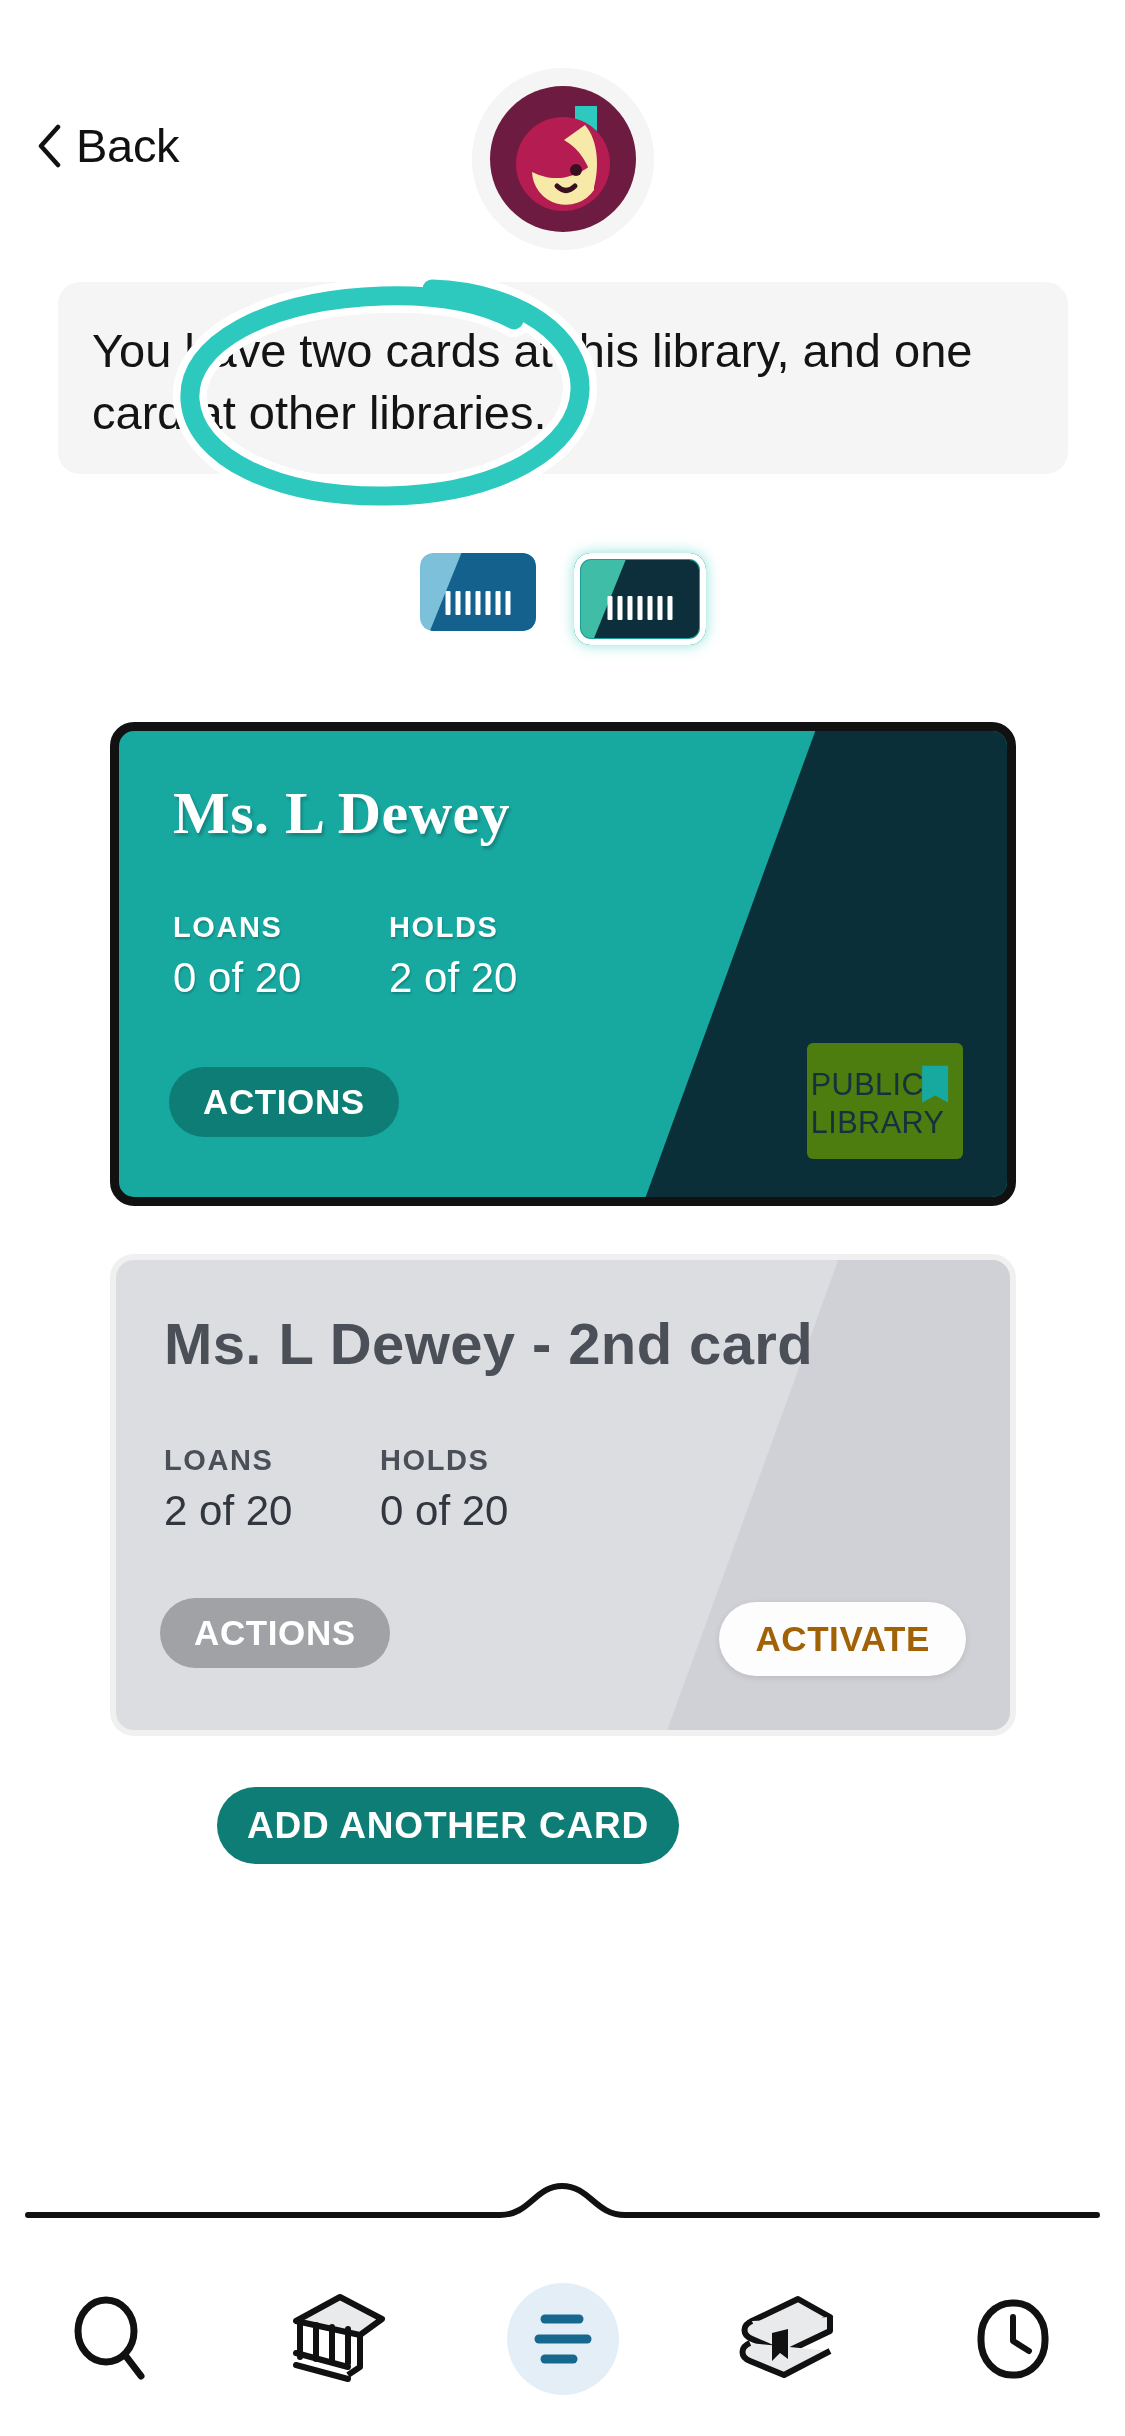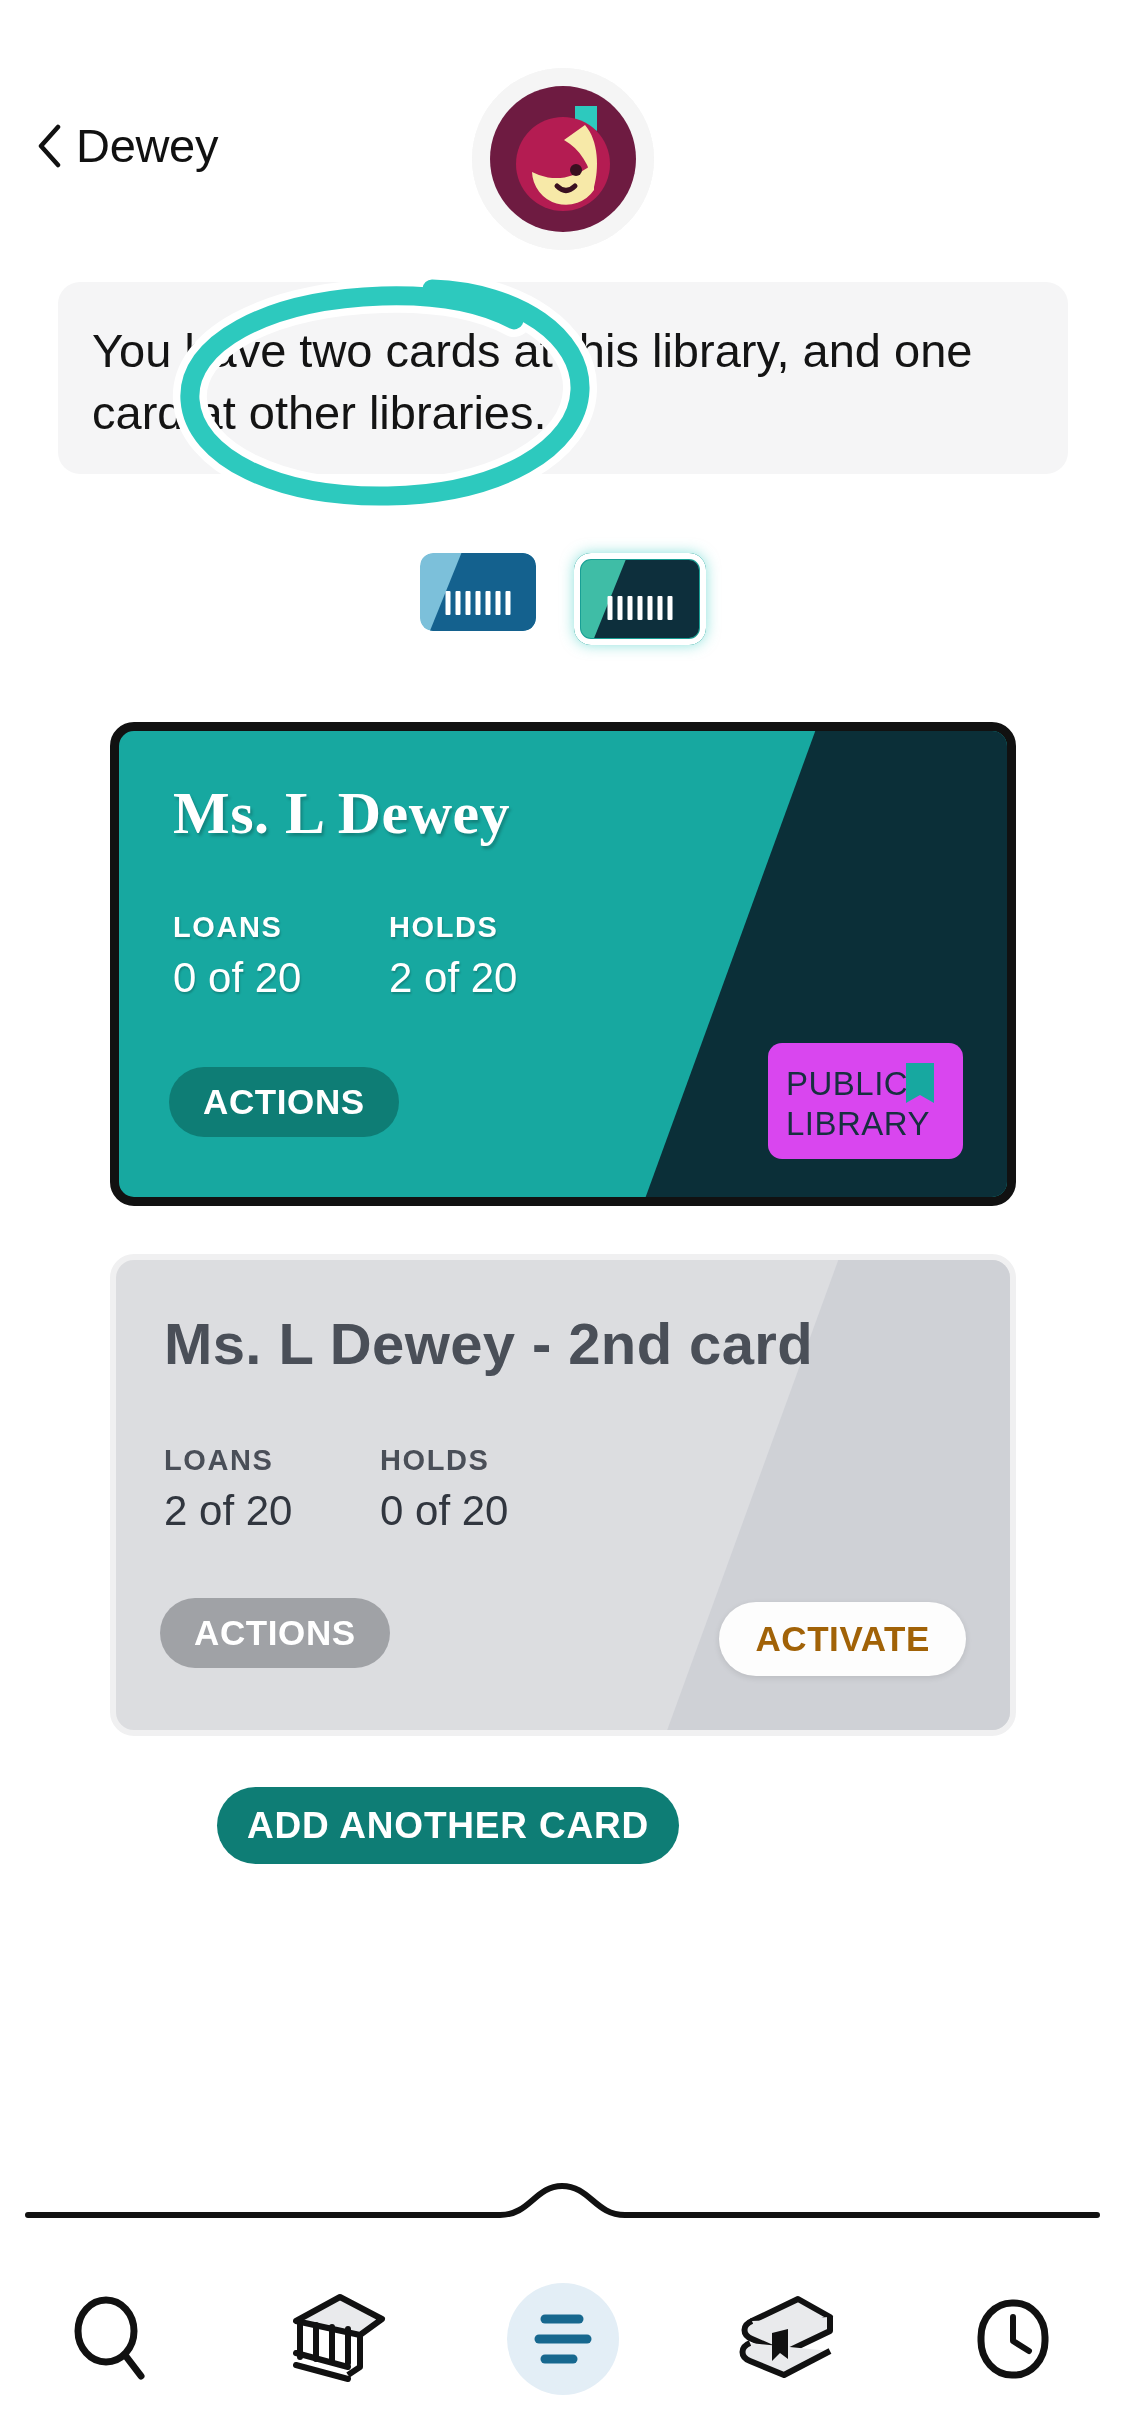--- a/index.html
+++ b/index.html
@@ -126,21 +126,21 @@
     display:inline-flex; align-items:center; justify-content:center;
     border-radius:999px; cursor:pointer; white-space:nowrap;
   }
   .actions-active{
     position:absolute; left:50px; top:336px;
     padding:15px 34px; background:#0e7d75;
     font-size:35px; font-weight:700; color:#ffffff; letter-spacing:.6px;
   }
   .logo-badge{
     position:absolute; right:44px; bottom:38px;
-    width:195px; height:116px; background:#d946ef; border-radius:14px;
+    width:156px; height:116px; background:#4d7c0f; border-radius:6px;
     display:flex; align-items:center; justify-content:center;
   }
   .logo-badge svg{ width:168px; height:92px; }
 
   
   .card-inactive{
     top:1254px; height:482px;
     background:#dcdde0;
     border:6px solid #f0f0f1;
     z-index:10;
@@ -205,21 +205,21 @@
 </head>
 <body>
 
 <div class="screen">
 
   <div class="header">
     <div class="back-btn">
       <svg class="back-chevron" viewBox="0 0 26 44">
         <path d="M22 3 L5 22 L22 41" fill="none" stroke="#111" stroke-width="4.5" stroke-linecap="round" stroke-linejoin="round"></path>
       </svg>
-      <span class="back-label">Dewey</span>
+      <span class="back-label">Back</span>
     </div>
 
     <div class="avatar">
       <svg viewBox="0 0 182 182">
         <circle cx="91" cy="91" r="91" fill="#f5f5f5"></circle>
         <circle cx="91" cy="91" r="73" fill="#6e1b41"></circle>
 
         <path d="M103 38 L125 38 L125 63 L114 57 L103 63 Z" fill="#2dc9be"></path>
 
         <circle cx="91" cy="96" r="47" fill="#b41c52"></circle>

